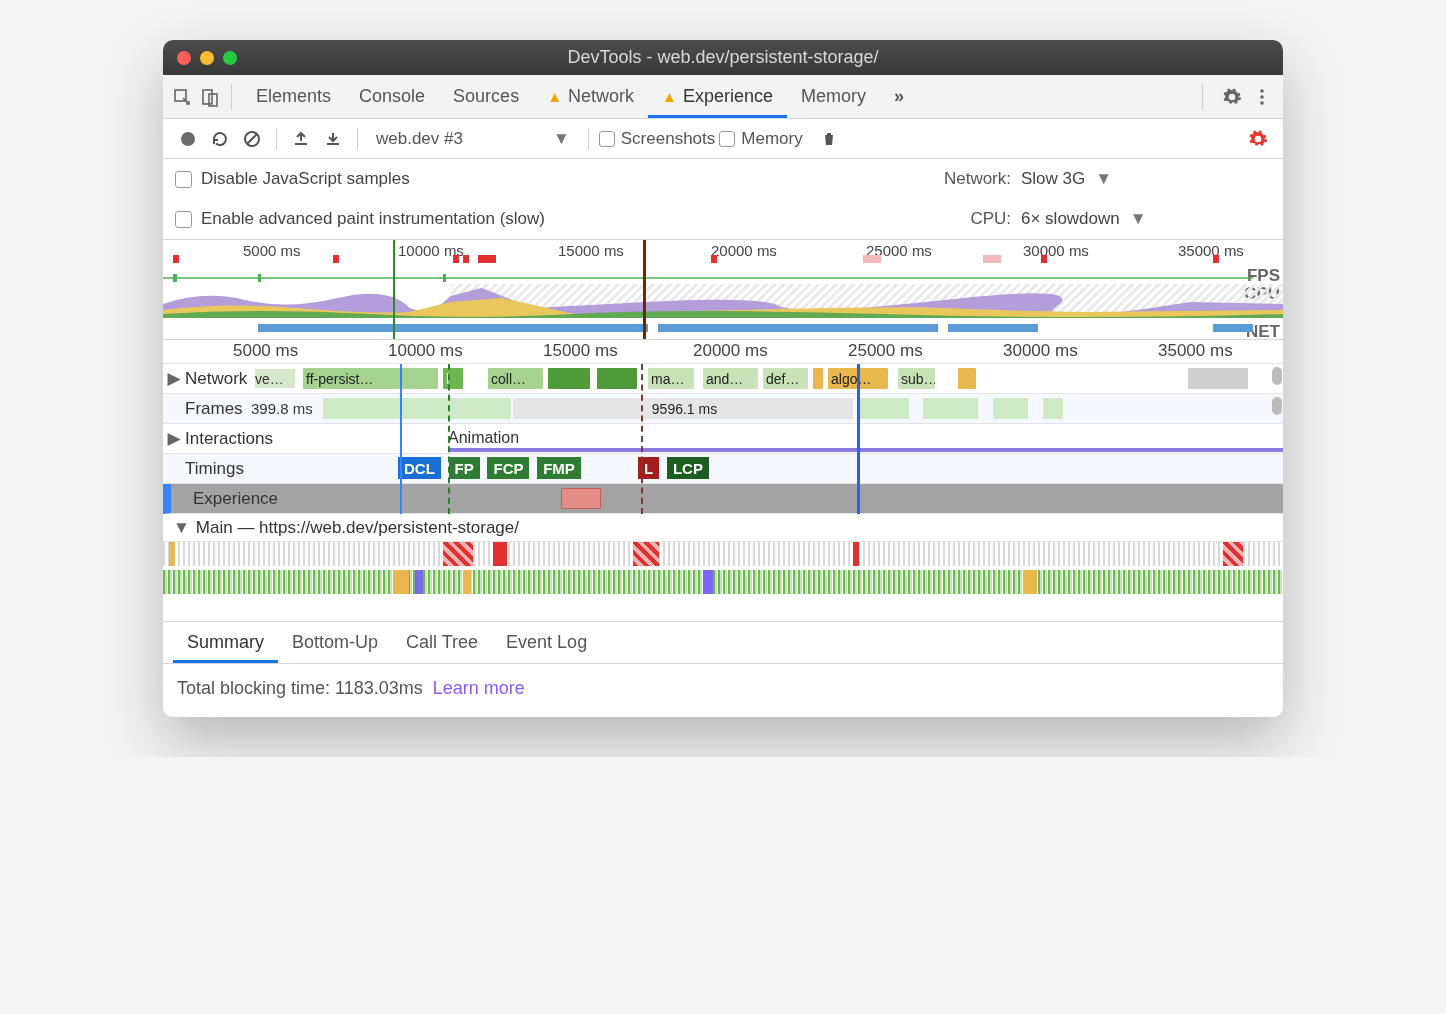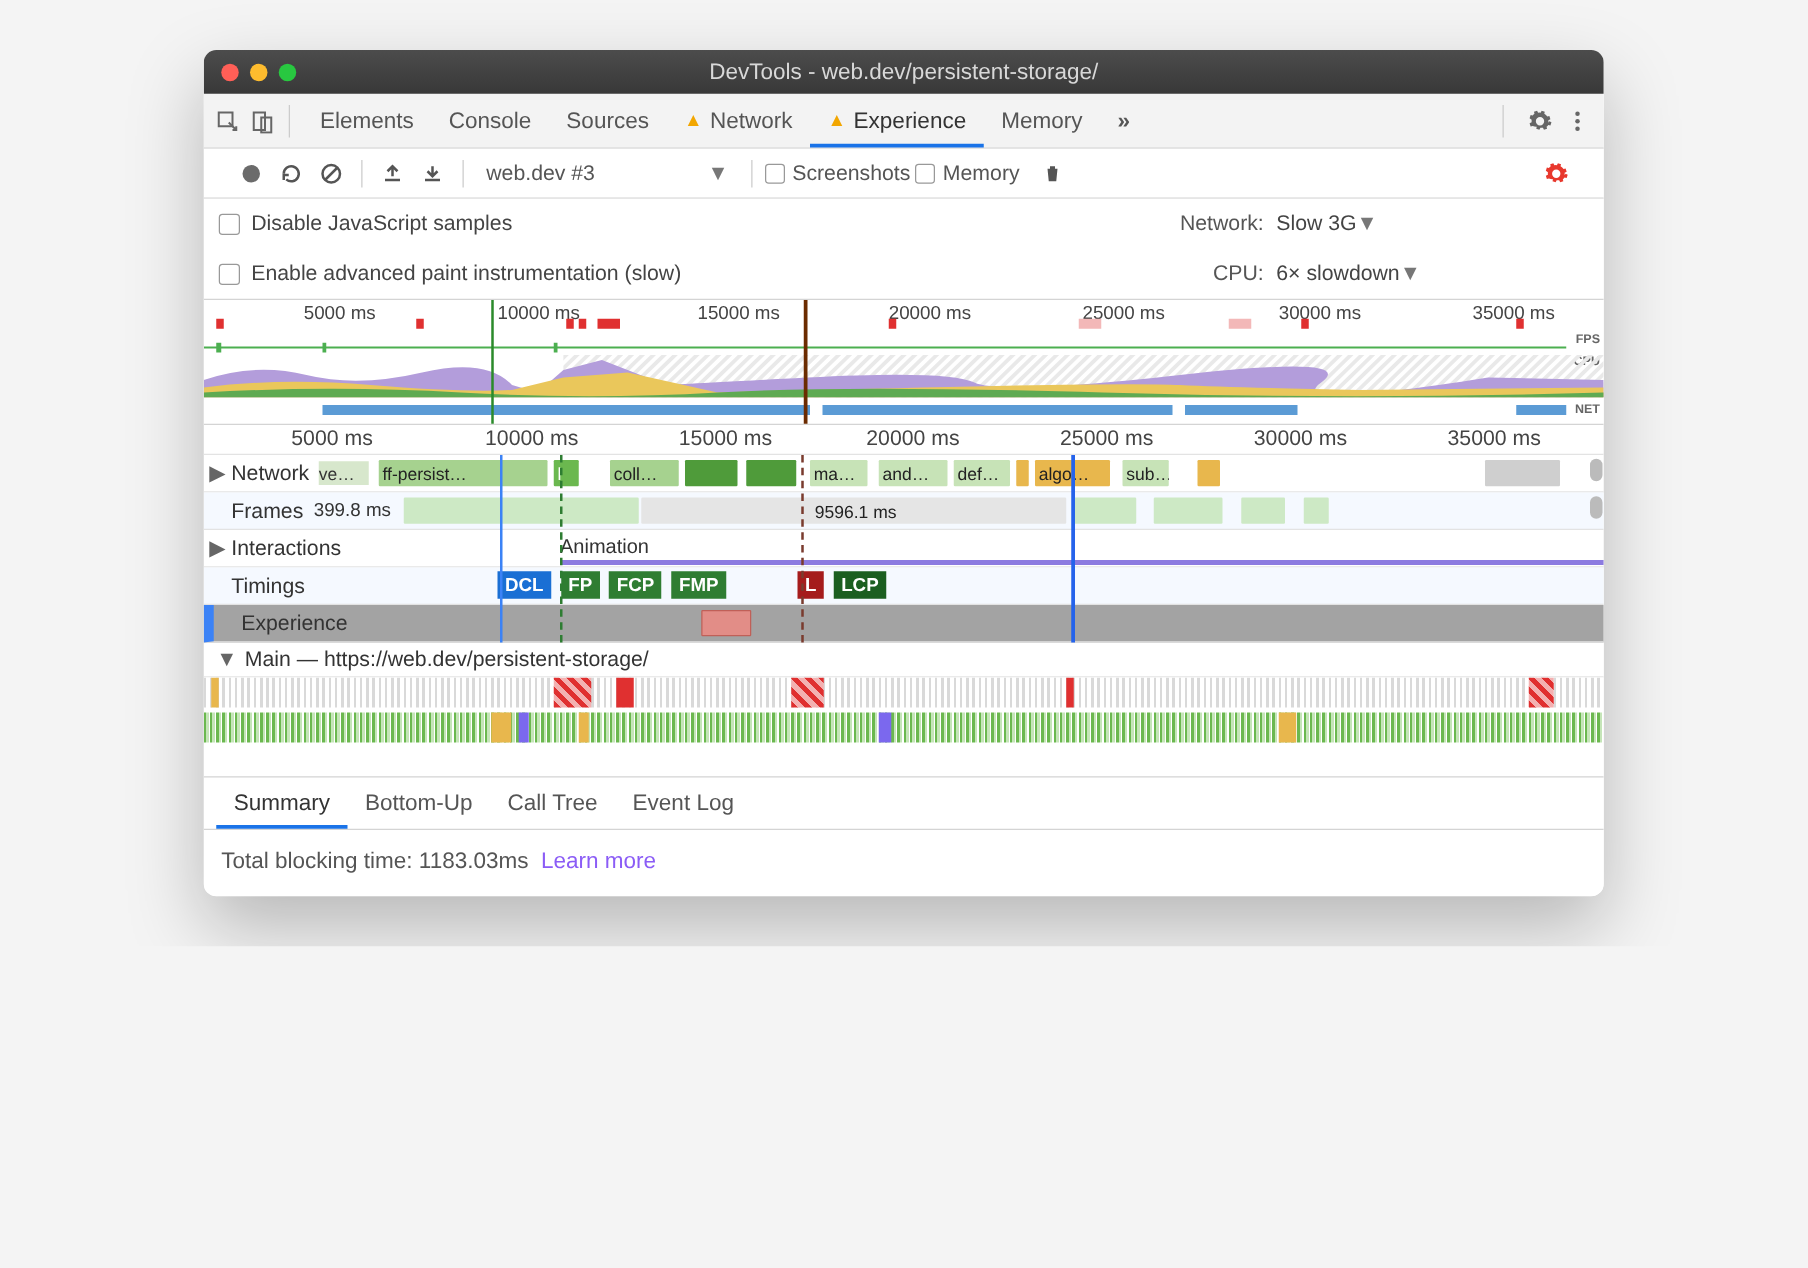--- a/index.html
+++ b/index.html
@@ -10,40 +10,40 @@
   .tl{width:14px;height:14px;border-radius:50%}
   .tl.red{background:#ff5f57}.tl.yel{background:#febc2e}.tl.grn{background:#28c840}
   .titlebar .title{position:absolute;width:100%;text-align:center;pointer-events:none}
   .tabbar{height:44px;background:#f3f3f3;border-bottom:1px solid #d4d4d4;display:flex;align-items:center;font-size:18px;color:#555}
   .tabbar .ico{width:22px;display:flex;justify-content:center;color:#666}
   .tabbar .sep{width:1px;height:26px;background:#ccc;margin:0 10px}
   .tabbar .tab{padding:0 14px;height:100%;display:flex;align-items:center;gap:6px;cursor:pointer}
   .tabbar .tab.active{color:#333;box-shadow:inset 0 -3px 0 #1a73e8}
   .tabbar .warn{color:#f2a600;font-size:15px}
   .tabbar .spacer{flex:1}
-  .toolbar{height:40px;background:#fff;border-bottom:1px solid #d4d4d4;display:flex;align-items:center;font-size:17px;color:#555;padding:0 24px;gap:4px}
+  .toolbar{height:40px;background:#fff;border-bottom:1px solid #d4d4d4;display:flex;align-items:center;font-size:17px;color:#555;padding:0 11px;gap:4px}
   .toolbar .btn{width:28px;height:28px;display:flex;align-items:center;justify-content:center;cursor:pointer;color:#555}
   .toolbar .vsep{width:1px;height:22px;background:#ccc;margin:0 6px}
   .toolbar .select{display:flex;align-items:center;gap:90px;padding:2px 8px;cursor:pointer}
   .toolbar .select .caret{color:#777}
   .toolbar .chk{display:flex;align-items:center;gap:6px;}
   .toolbar .chk .box{width:16px;height:16px;border:1.5px solid #999;border-radius:3px}
   .toolbar .red{color:#e8382d}
   .opts{background:#fff;border-bottom:1px solid #d4d4d4;font-size:17px;color:#444}
   .opts .row{height:40px;display:flex;align-items:center;padding:0 12px}
   .opts .chk{display:flex;align-items:center;gap:9px;cursor:pointer}
   .opts .chk .box{width:17px;height:17px;border:1.5px solid #999;border-radius:3px}
   .opts .spacer{flex:1}
   .opts .label{color:#555;margin-right:10px}
-  .opts .sel{display:flex;align-items:flex-start;gap:0;min-width:140px;cursor:pointer}
+  .opts .sel{display:flex;align-items:flex-start;gap:10px;min-width:140px;cursor:pointer}
   .opts .caret{color:#777}
   .overview{position:relative;height:100px;border-bottom:1px solid #d4d4d4;background:#fff}
   .overview .ticks{position:absolute;top:2px;left:0;right:0;display:flex;font-size:15px;color:#444}
   .overview .ticks span{position:absolute}
-  .overview .lanelabel{position:absolute;right:3px;font-size:10px;font-weight:700;color:#666}
+  .overview .lanelabel{position:absolute;right:3px;font-size:17px;font-weight:700;color:#666}
   .overview .redmark{position:absolute;top:15px;width:6px;height:8px;background:#e03030}
   .overview .cpuarea{position:absolute;top:44px;left:0;right:0;height:34px}
   .overview .netbar{position:absolute;bottom:7px;height:8px;background:#5b9bd5}
   .overview .guide{position:absolute;top:0;bottom:0;width:2px}
   .secondticks{height:24px;border-bottom:1px solid #e3e3e3;position:relative;font-size:17px;color:#444}
   .secondticks span{position:absolute;top:1px}
   .lane{height:30px;border-bottom:1px solid #e3e3e3;display:flex;align-items:center;position:relative;font-size:17px;color:#333}
   .lane.alt{background:#f5f9ff}
   .lane .handle{width:22px;display:flex;justify-content:center;color:#666;cursor:pointer}
   .lane .ll{white-space:nowrap}

